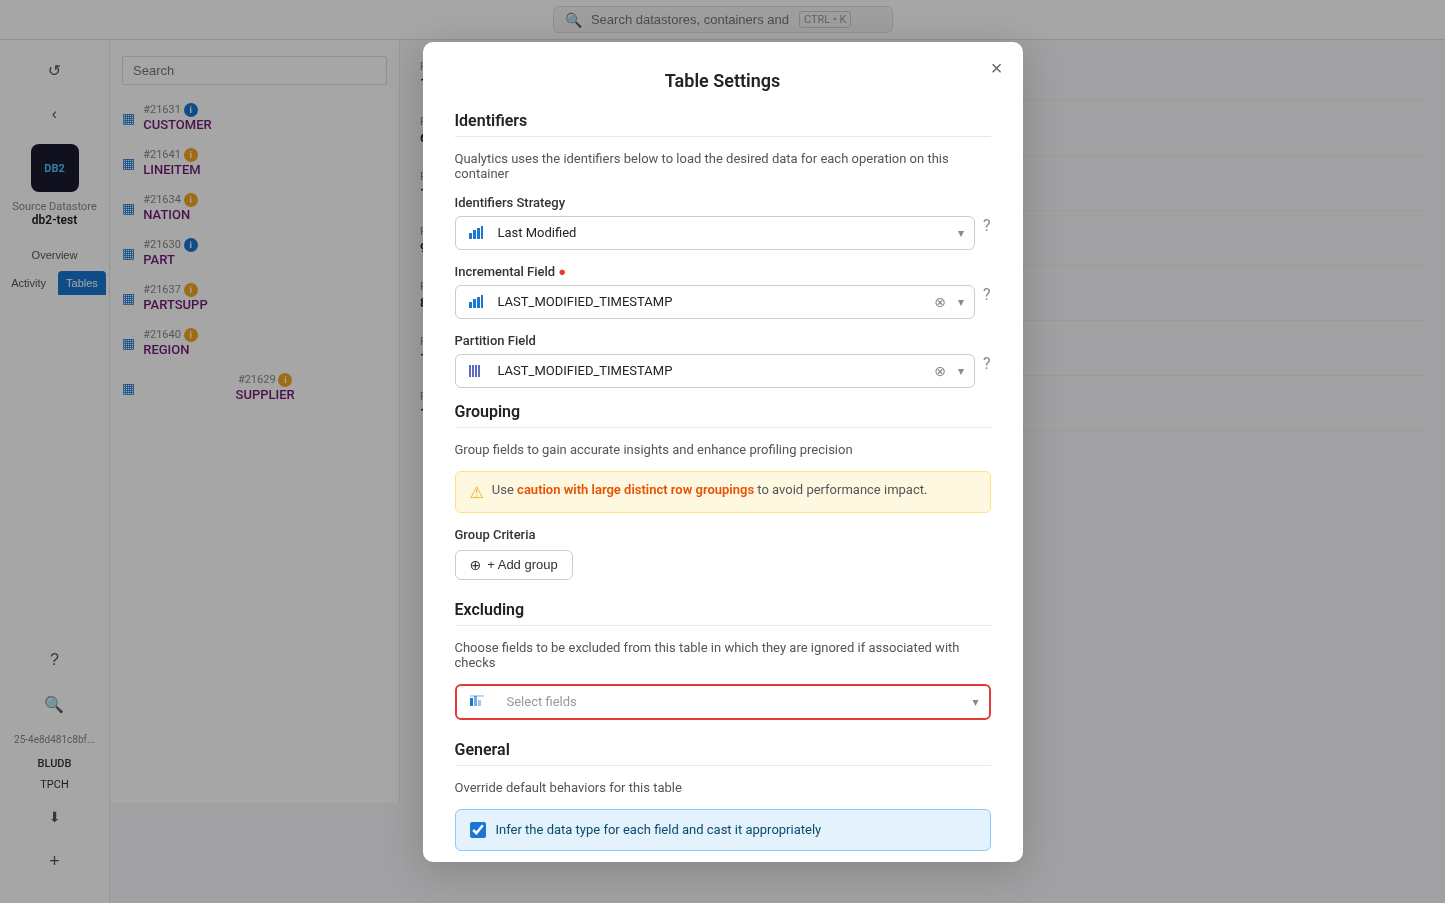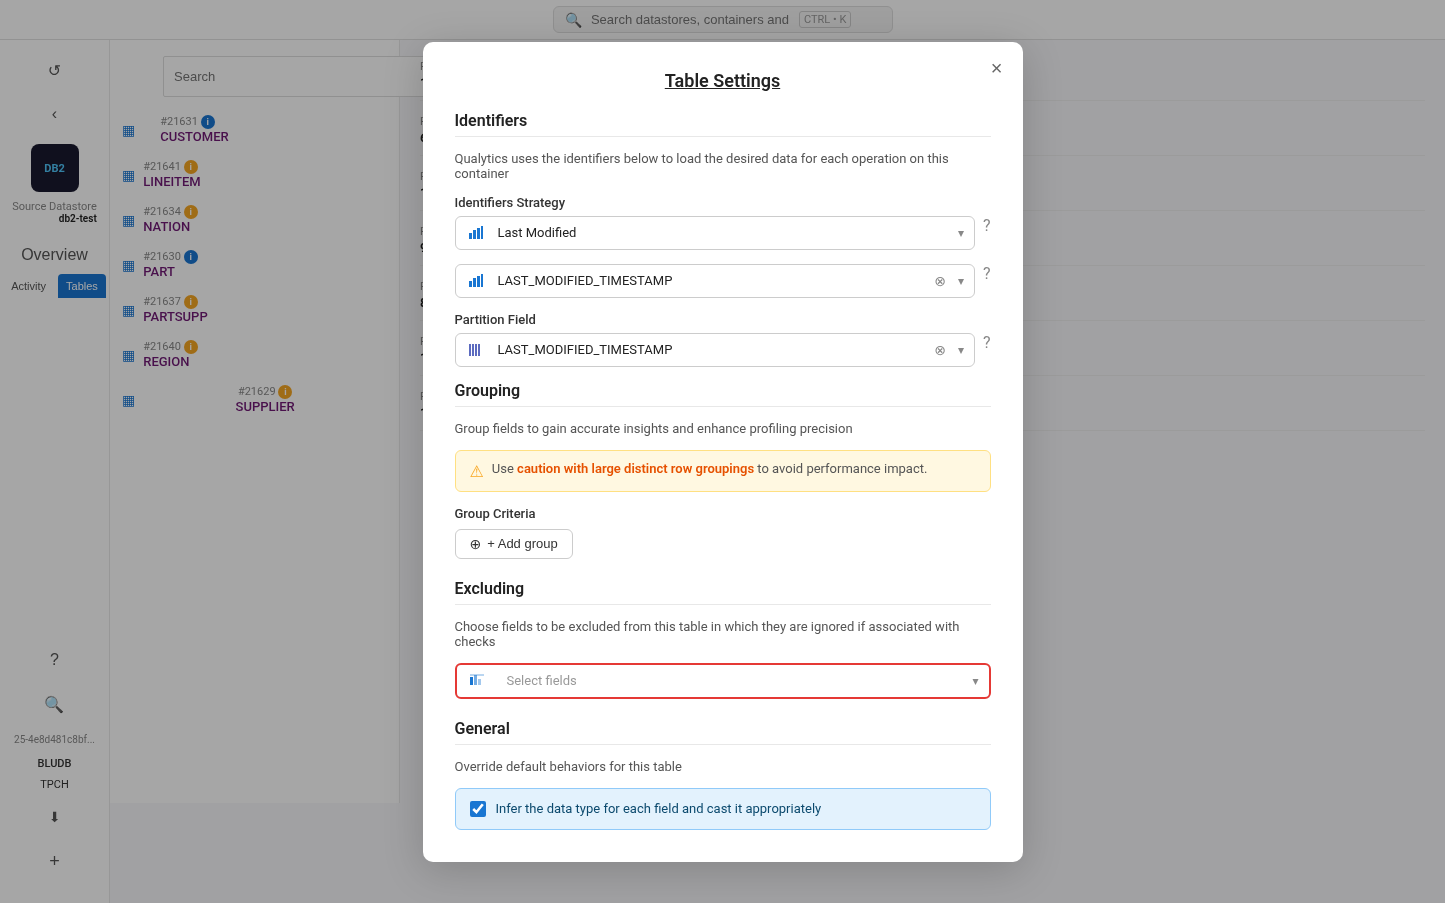--- a/index.html
+++ b/index.html
@@ -84,21 +84,21 @@
     }
 
     
     .main-content {
       position: absolute;
       top: 40px; left: 110px; right: 0;
       height: 863px;
       background: #f7f8fa;
     }
     .ds-label { font-size: 11px; color: #888; }
-    .ds-name { font-size: 10px; font-weight: 600; color: #222; text-align: right; }
+    .ds-name { font-size: 12px; font-weight: 600; color: #222; }
     .tab {
       padding: 10px 16px;
       font-size: 13px;
       color: #555;
       cursor: pointer;
       border-bottom: 2px solid transparent;
     }
     .tab.active {
       color: #fff;
       background: #1976d2;
@@ -180,21 +180,20 @@
       box-shadow: 0 8px 40px rgba(0,0,0,0.18);
       padding: 28px 32px 24px;
       position: relative;
     }
     .modal-title {
       text-align: center;
       font-size: 18px;
       font-weight: 600;
       color: #222;
       margin-bottom: 20px;
-      text-decoration: underline;
     }
     .modal-close {
       position: absolute;
       top: 16px; right: 20px;
       background: none;
       border: none;
       font-size: 20px;
       cursor: pointer;
       color: #666;
       line-height: 1;
@@ -366,47 +365,47 @@
 
   <div style="width:48px;height:48px;background:#1a1a2e;border-radius:8px;display:flex;align-items:center;justify-content:center;margin-top:4px;">
     <span style="color:#4fc3f7;font-size:11px;font-weight:bold;">DB2</span>
   </div>
   <div style="text-align:center;padding:0 4px;">
     <div class="ds-label">Source Datastore</div>
     <div class="ds-name">db2-test</div>
   </div>
 
   <div style="display:flex;gap:4px;flex-wrap:wrap;justify-content:center;margin-top:8px;">
-    <button class="tab" style="padding:6px 8px;font-size:16px;border:none;background:transparent;cursor:pointer;color:#555;">Overview</button>
+    <button class="tab" style="padding:6px 8px;font-size:11px;border:none;background:transparent;cursor:pointer;color:#555;">Overview</button>
     <button class="tab" style="padding:6px 8px;font-size:11px;border:none;background:transparent;cursor:pointer;color:#555;">Activity</button>
     <button class="tab active" style="padding:6px 8px;font-size:11px;border:none;cursor:pointer;">Tables</button>
   </div>
 
   <div class="sidebar-bottom">
     <button class="sidebar-icon-btn">?</button>
     <button class="sidebar-icon-btn">🔍</button>
     <div class="bottom-info">25-4e8d481c8bf...</div>
     <div style="font-size:11px;color:#333;font-weight:500;">BLUDB</div>
     <div style="font-size:11px;color:#333;">TPCH</div>
     <button class="sidebar-icon-btn" style="font-size:14px;">⬇</button>
     <button class="sidebar-icon-btn" style="font-size:18px;">+</button>
   </div>
 </div>
 
 <div class="main-content">
 
   <div class="table-area">
     <div class="table-list">
       <div class="search-input-wrap">
-        <input style="border: 1px solid rgb(221, 221, 221); border-radius: 2px; padding: 12px 10px; font-size: 13px; outline: none; width: 100%; margin-left: 41px;" placeholder="Search">
+        <input style="border: 1px solid rgb(221, 221, 221); border-radius: 2px; padding: 6px 10px; font-size: 13px; outline: none; width: 100%;" placeholder="Search">
       </div>
 
       <div class="table-item">
         <span style="color:#1976d2;font-size:14px;">▦</span>
-        <div style="flex:1;margin-left:17px;">
+        <div style="flex:1;">
           <div class="table-item-id">#21631 <span class="info-circle info-blue">i</span></div>
           <div class="table-item-name">CUSTOMER</div>
         </div>
       </div>
       <div class="table-item">
         <span style="color:#1976d2;font-size:14px;">▦</span>
         <div style="flex:1;">
           <div class="table-item-id">#21641 <span class="info-circle info-yellow">i</span></div>
           <div class="table-item-name">LINEITEM</div>
         </div>
@@ -620,20 +619,23 @@
           <rect x="9" y="3" width="3" height="11" fill="#1976d2"></rect>
           <rect x="13" y="1" width="2" height="13" fill="#1976d2"></rect>
         </svg>
         <span style="flex:1;margin-left:6px;">Last Modified</span>
         <span class="chevron">▾</span>
       </div>
       <span style="color:#888;font-size:16px;cursor:pointer;">?</span>
     </div>
 
     
+    <div class="field-label">
+      <span>Incremental Field</span> <span class="required">●</span>
+    </div>
     <div class="field-row">
       <div class="select-display" style="flex:1;">
         <svg width="16" height="16" viewBox="0 0 16 16" fill="none" style="flex-shrink:0;">
           <rect x="1" y="8" width="3" height="6" fill="#1976d2"></rect>
           <rect x="5" y="5" width="3" height="9" fill="#1976d2"></rect>
           <rect x="9" y="3" width="3" height="11" fill="#1976d2"></rect>
           <rect x="13" y="1" width="2" height="13" fill="#1976d2"></rect>
         </svg>
         <span style="flex:1;margin-left:6px;font-size:13px;">LAST_MODIFIED_TIMESTAMP</span>
         <span class="clear-btn" style="right:28px;">⊗</span>

